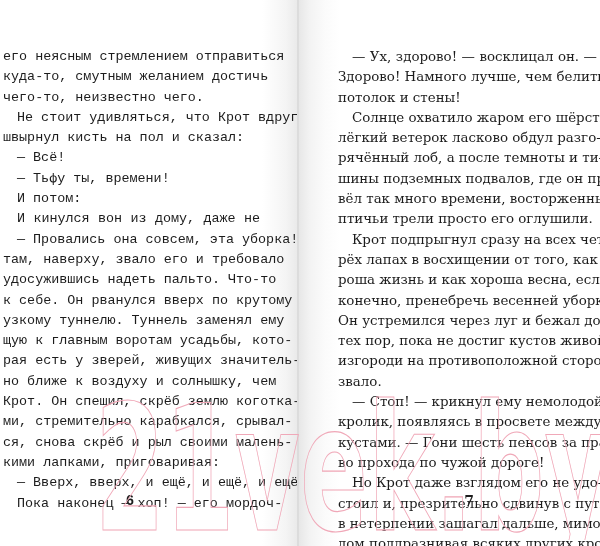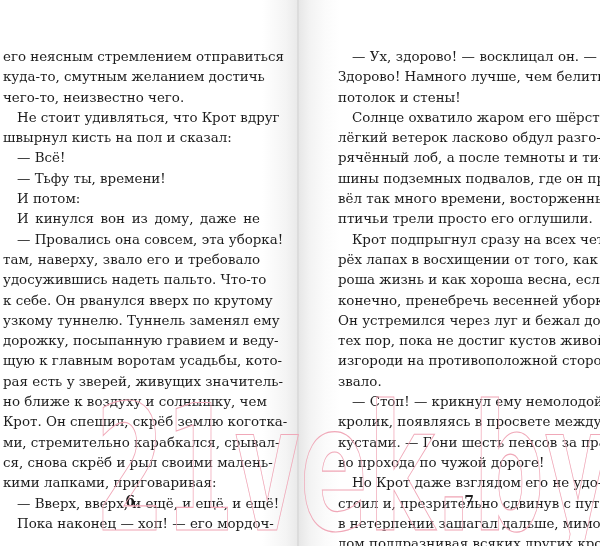--- a/index.html
+++ b/index.html
@@ -7,20 +7,21 @@
       width: 600px; height: 546px; overflow: hidden; position: relative;
       background: #ffffff;
       font-family: "DejaVu Serif", "Liberation Serif", serif;
       color: #1c1c1c;
     }
     .spread { position: absolute; left: 0; top: 0; width: 600px; height: 546px; display: flex; }
     .page { position: relative; height: 546px; box-sizing: border-box; }
     .page-left {
       width: 298px;
       background: linear-gradient(to right, #ffffff 0%, #ffffff 88%, #f4f4f4 96%, #e9e9e9 100%);
+      font-family: Liberation Mono, monospace;
     }
     .page-right {
       width: 302px;
       background: linear-gradient(to right, #e6e6e6 0%, #f3f3f3 4%, #fbfbfb 9%, #ffffff 14%, #ffffff 100%);
       text-decoration: underline;
     }
     .gutter { position: absolute; left: 297px; top: 0; width: 2px; height: 546px; background: #dcdcdc; }
     .text-block {
       position: absolute; top: 47px;
       font-size: 13.4px; line-height: 20.3px;
@@ -58,21 +59,20 @@
         <span class="line last">швырнул кисть на пол и сказал:</span>
         <span class="line indent last">— Всё!</span>
         <span class="line indent last">— Тьфу ты, времени!</span>
         <span class="line indent last">И потом:</span>
         <span class="line indent">И кинулся вон из дому, даже не</span>
         <span class="line indent last">— Провались она совсем, эта уборка!</span>
         <span class="line">там, наверху, звало его и требовало</span>
         <span class="line">удосужившись надеть пальто. Что-то</span>
         <span class="line">к себе. Он рванулся вверх по крутому</span>
         <span class="line">узкому туннелю. Туннель заменял ему</span>
-        <span class="line">дорожку, посыпанную гравием и веду-</span>
         <span class="line">щую к главным воротам усадьбы, кото-</span>
         <span class="line">рая есть у зверей, живущих значитель-</span>
         <span class="line">но ближе к воздуху и солнышку, чем</span>
         <span class="line">Крот. Он спешил, скрёб землю коготка-</span>
         <span class="line">ми, стремительно карабкался, срывал-</span>
         <span class="line">ся, снова скрёб и рыл своими малень-</span>
         <span class="line last">кими лапками, приговаривая:</span>
         <span class="line indent last">— Вверх, вверх, и ещё, и ещё, и ещё!</span>
         <span class="line indent">Пока наконец — хоп! — его мордоч-</span>
       </div>

